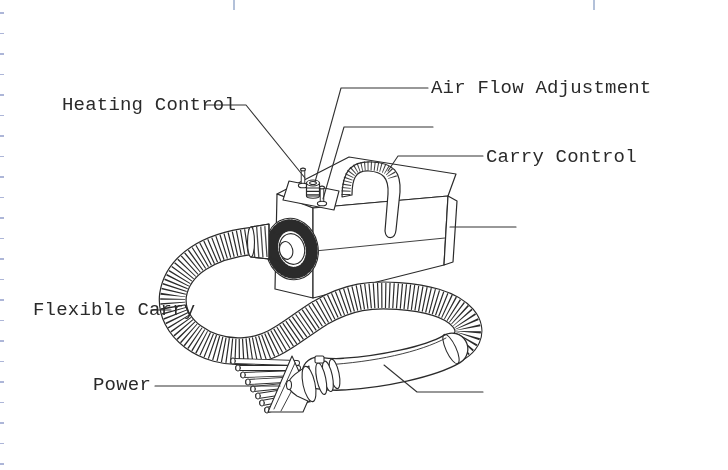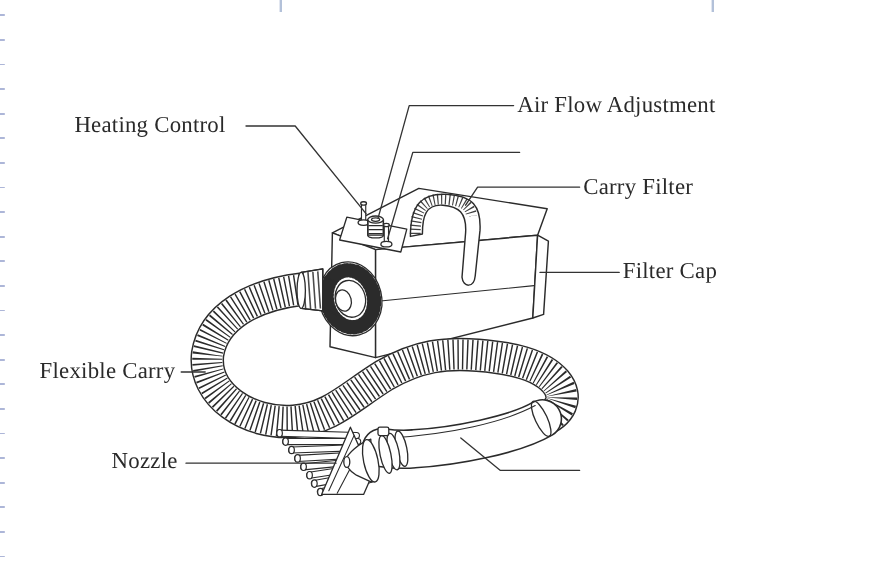--- a/index.html
+++ b/index.html
@@ -7,21 +7,21 @@
     --tick:#adb6d8;
     --guide:#b3c1d9;
     --label:#2a2a2a;
   }
   html,body{margin:0;padding:0;background:#ffffff;}
   .stage{
     position:relative;
     width:728px;height:470px;
     background:#ffffff;
     overflow:hidden;
-    font-family:Liberation Serif, serif;
+    font-family:Liberation Mono, monospace;
   }
   .left-ruler{
     position:absolute;left:0;top:0;width:4px;height:470px;
     background:repeating-linear-gradient(to bottom,
       transparent 0 12px, var(--tick) 12px 13.5px, transparent 13.5px 20.5px);
     pointer-events:none;
   }
   .top-tick{
     position:absolute;top:0;width:1.5px;height:10px;background:var(--guide);
   }
@@ -184,18 +184,17 @@
       <path d="M483,156 L398,156 L388,171"></path>
       <path d="M516,227 L450,227"></path>
       <path d="M151,310 L171,310"></path>
       <path d="M155,386 L280,386"></path>
       <path d="M483,392 L417,392 L384,365"></path>
     </g>
   </svg>
 
   <div class="part-label" style="left:62px;top:105px;">Heating Control</div>
   <div class="part-label" style="left:431px;top:88px;">Air Flow Adjustment</div>
-  <div class="part-label" style="left:486px;top:157px;">Carry Filter</div>
-  <div class="part-label" style="left:519px;top:227px;">Filter Cap</div>
+  <div class="part-label" style="left:486px;top:157px;">Carry Control</div>
   <div class="part-label" style="left:33px;top:310px;">Flexible Carry</div>
-  <div class="part-label" style="left:93px;top:385px;">Nozzle</div>
+  <div class="part-label" style="left:93px;top:385px;">Power</div>
 
 </div>
 
 </body></html>

